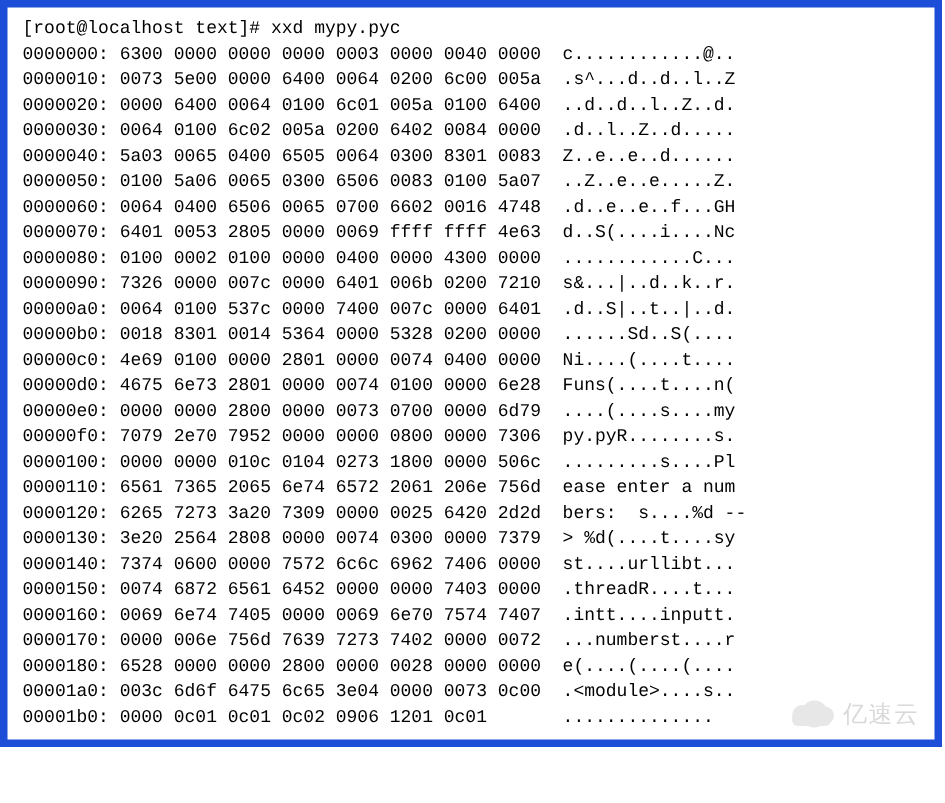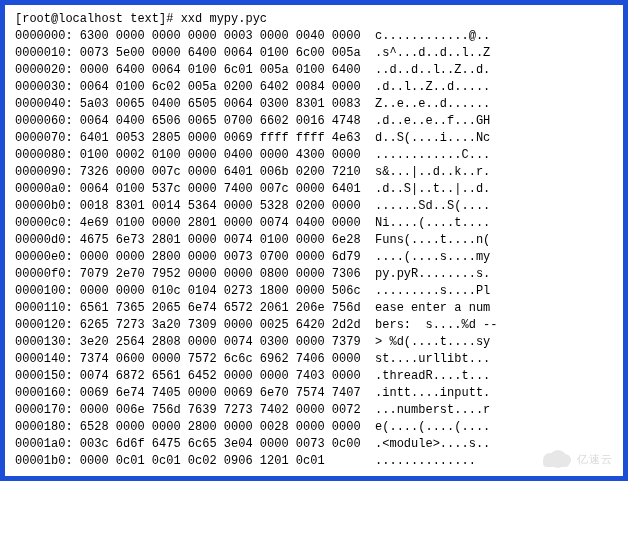--- a/index.html
+++ b/index.html
@@ -5,33 +5,34 @@
 html,body{margin:0;padding:0;background:#fff;font-family:Consolas,Menlo,"Courier New",monospace;font-size:12px;line-height:17px;color:#000}
 .shell{width:598px;padding:6px 10px;border:5px solid #1d4ed8;position:relative}
 .row{white-space:pre}
 .watermark{position:absolute;right:10px;bottom:8px;display:flex;align-items:center;gap:6px}
 .watermark .wm-cloud{position:relative;width:30px;height:18px}
 .watermark .wm-cloud span{position:absolute;background:#e7e7e7;border-radius:50%}
 .watermark .wm-cloud .c1{width:14px;height:14px;left:2px;top:3px}
 .watermark .wm-cloud .c2{width:18px;height:18px;left:8px;top:0}
 .watermark .wm-cloud .c3{width:12px;height:12px;left:18px;top:4px}
 .watermark .wm-cloud .base{position:absolute;width:26px;height:8px;left:2px;top:9px;background:#e7e7e7;border-radius:5px}
-.watermark .wm-text{color:#d9d9d9;font-size:11px;letter-spacing:1px;font-family:sans-serif}
+.watermark .wm-text{color:#d9d9d9;font-size:16px;letter-spacing:1px;font-family:sans-serif}
 </style>
 </head>
 <body>
 
 <div class="shell">
   <div class="row"><span>[root@localhost text]# xxd mypy.pyc</span></div>
   <div id="hex-rows">
       <div class="row">0000000: 6300 0000 0000 0000 0003 0000 0040 0000  c............@..</div>
-      <div class="row">0000010: 0073 5e00 0000 6400 0064 0100 6c00 005a  .s^...d..d..l..Z</div>
+      <div class="row">0000010: 0073 5e00 0000 6400 0064 0200 6c00 005a  .s^...d..d..l..Z</div>
       <div class="row">0000020: 0000 6400 0064 0100 6c01 005a 0100 6400  ..d..d..l..Z..d.</div>
       <div class="row">0000030: 0064 0100 6c02 005a 0200 6402 0084 0000  .d..l..Z..d.....</div>
       <div class="row">0000040: 5a03 0065 0400 6505 0064 0300 8301 0083  Z..e..e..d......</div>
+      <div class="row">0000050: 0100 5a06 0065 0300 6506 0083 0100 5a07  ..Z..e..e.....Z.</div>
       <div class="row">0000060: 0064 0400 6506 0065 0700 6602 0016 4748  .d..e..e..f...GH</div>
       <div class="row">0000070: 6401 0053 2805 0000 0069 ffff ffff 4e63  d..S(....i....Nc</div>
       <div class="row">0000080: 0100 0002 0100 0000 0400 0000 4300 0000  ............C...</div>
       <div class="row">0000090: 7326 0000 007c 0000 6401 006b 0200 7210  s&amp;...|..d..k..r.</div>
       <div class="row">00000a0: 0064 0100 537c 0000 7400 007c 0000 6401  .d..S|..t..|..d.</div>
       <div class="row">00000b0: 0018 8301 0014 5364 0000 5328 0200 0000  ......Sd..S(....</div>
       <div class="row">00000c0: 4e69 0100 0000 2801 0000 0074 0400 0000  Ni....(....t....</div>
       <div class="row">00000d0: 4675 6e73 2801 0000 0074 0100 0000 6e28  Funs(....t....n(</div>
       <div class="row">00000e0: 0000 0000 2800 0000 0073 0700 0000 6d79  ....(....s....my</div>
       <div class="row">00000f0: 7079 2e70 7952 0000 0000 0800 0000 7306  py.pyR........s.</div>

